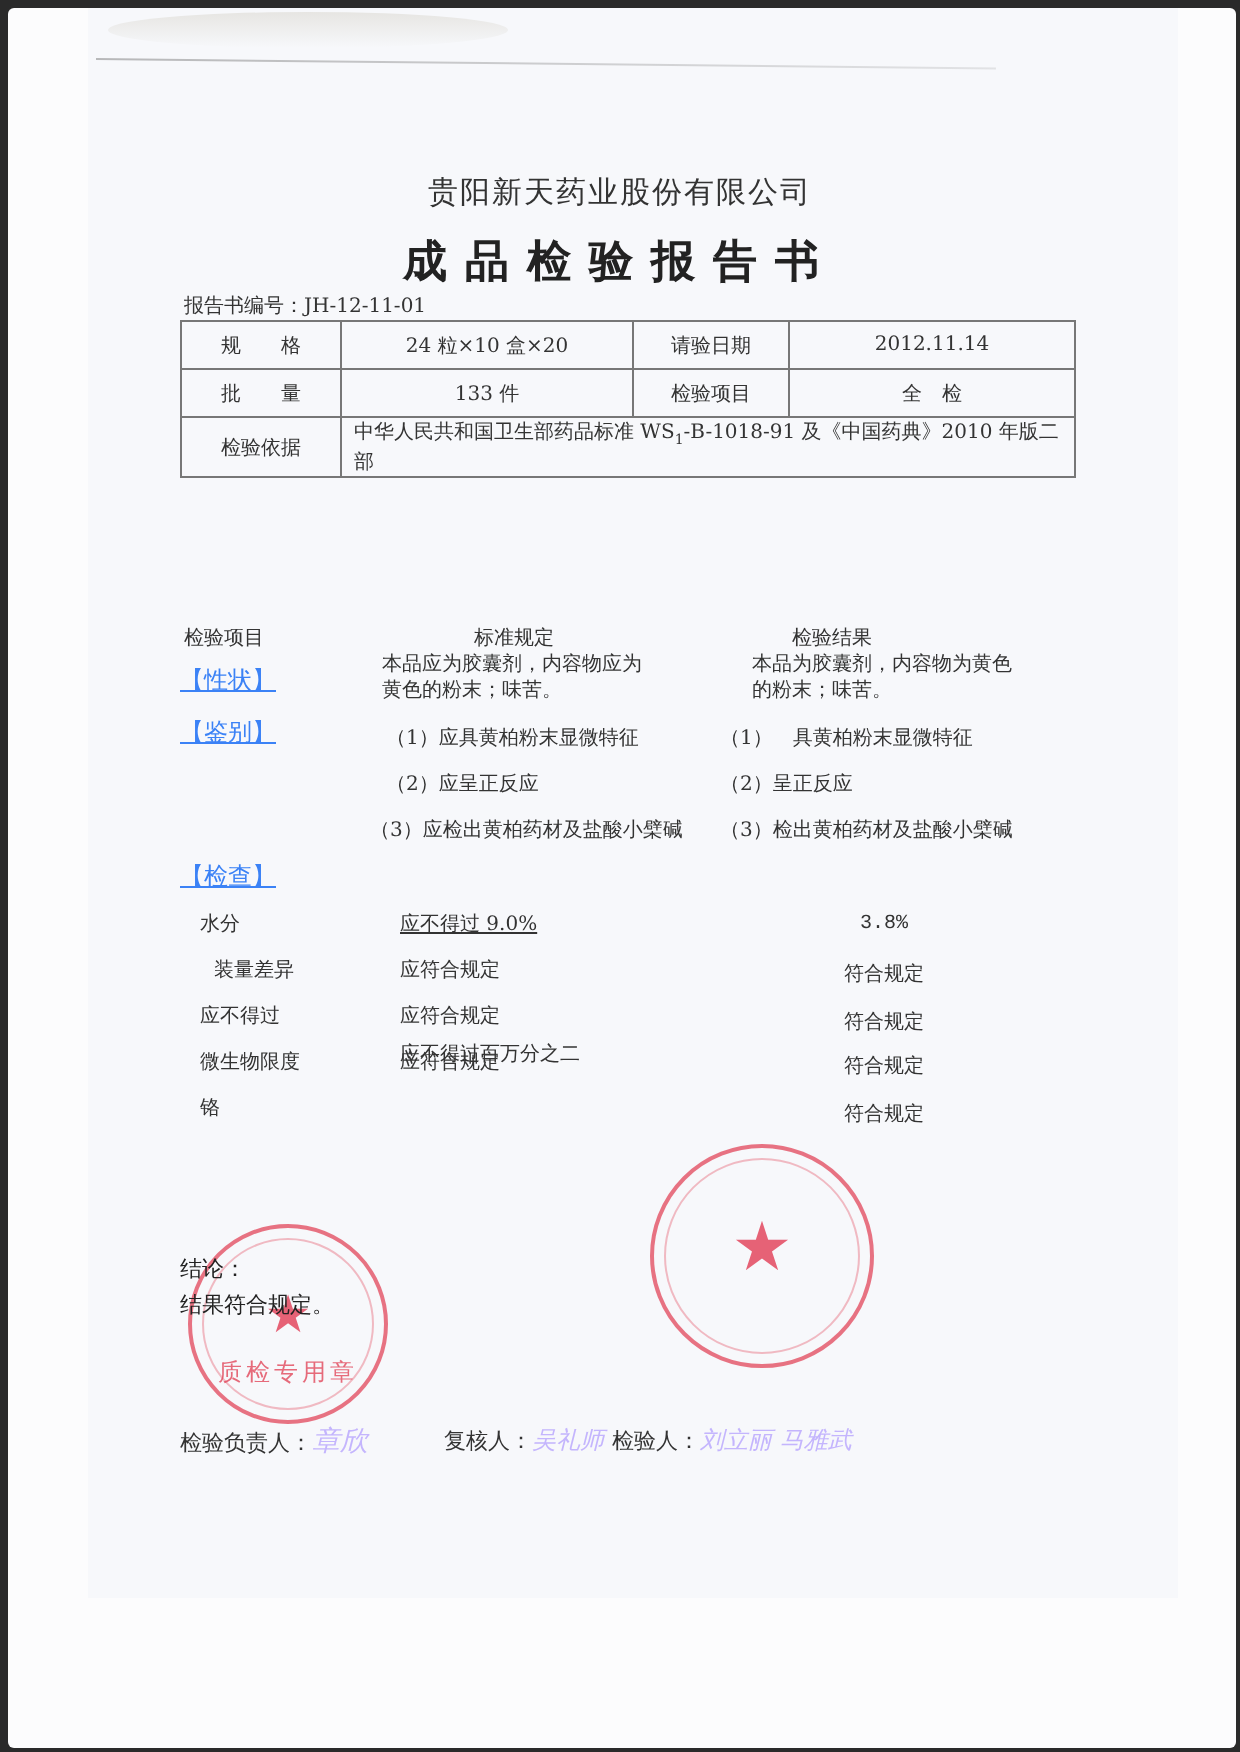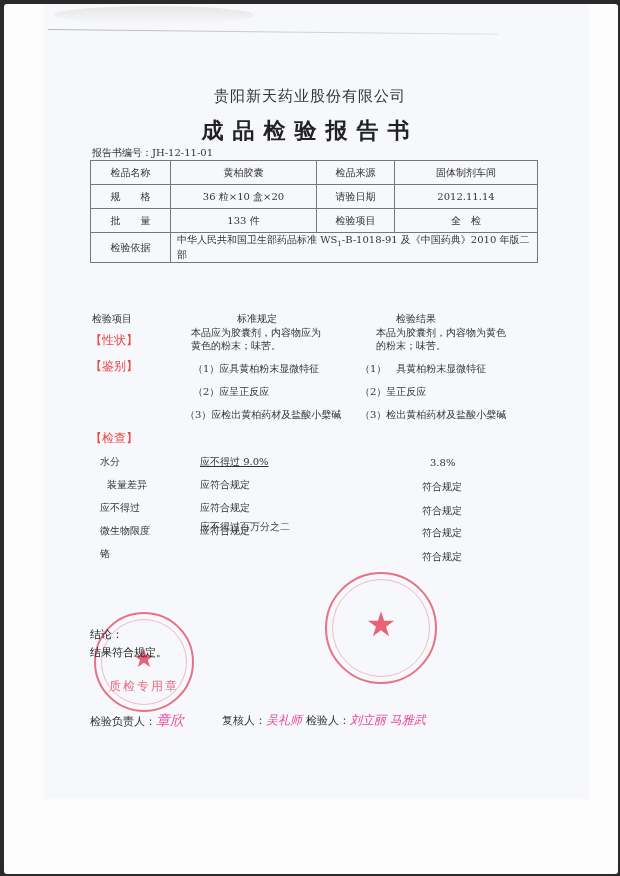--- a/index.html
+++ b/index.html
@@ -39,38 +39,38 @@
     }
     table.info td {
       border: 1px solid #777; height: 24px; text-align: center; color: #333;
       padding: 0 4px;
     }
     table.info td.lbl { width: 80px; }
     table.info td.val1 { width: 146px; }
     table.info td.lbl2 { width: 78px; }
     table.info td.basis { text-align: left; padding-left: 6px; }
     .sec { position: absolute; font-size: 10px; color: #333; }
-    .bracket { font-size: 12px; color: #ef4444; font-family: "DejaVu Sans", "Liberation Sans", sans-serif; }
+    .bracket { font-size: 12px; color: #3b82f6; font-family: "DejaVu Sans", "Liberation Sans", sans-serif; text-decoration: underline; }
     .stamp {
       position: absolute; border-radius: 50%;
       border: 2px solid rgba(225,70,90,0.75);
     }
     .stamp-inner { position: absolute; inset: 5px; border-radius: 50%; border: 1px solid rgba(225,70,90,0.35); }
     .stamp-star {
       position: absolute; left: 50%; top: 46%; transform: translate(-50%,-50%);
       color: rgba(225,60,85,0.8); font-size: 34px; line-height: 1;
     }
     .stamp-text {
       position: absolute; left: 0; width: 100%; text-align: center;
       color: rgba(225,70,90,0.8); font-size: 13px; letter-spacing: 2px;
       font-family: "DejaVu Sans", "Liberation Sans", sans-serif;
     }
     .conclusion { position: absolute; left: 90px; top: 626px; width: 460px; font-size: 11px; line-height: 18px; color: #222; z-index: 2; }
     .sign-row { position: absolute; top: 712px; font-size: 11px; color: #333; }
-    .sig { font-family: "DejaVu Serif", serif; font-style: italic; color: #ec4899; font-size: 14px; }
+    .sig { font-family: "DejaVu Serif", serif; font-style: italic; color: #c4b5fd; font-size: 14px; }
     .bottom-band {
       position: absolute; left: 40px; top: 0; width: 545px; height: 795px;
       background: rgba(238,240,246,0.35); pointer-events: none;
     }
     sub { font-size: 7px; }
   </style>
 </head>
 <body>
 
 <div class="page">
@@ -78,29 +78,23 @@
   <div class="top-shadow"></div>
   <div class="fold-line"></div>
 </div>
 
 <div class="company">贵阳新天药业股份有限公司</div>
 <div class="doc-title">成品检验报告书</div>
 <div class="report-no">报告书编号：JH-12-11-01</div>
 
 <table class="info">
   <tbody>
-      <tr>
-    <td class="lbl">检品名称</td>
-    <td class="val1">黄柏胶囊</td>
-    <td class="lbl2">检品来源</td>
-    <td>固体制剂车间</td>
-  </tr>
   <tr>
     <td class="lbl">规　　格</td>
-    <td class="val1">36 粒×10 盒×20</td>
+    <td class="val1">24 粒×10 盒×20</td>
     <td class="lbl2">请验日期</td>
     <td>2012.11.14</td>
   </tr>
   <tr>
     <td class="lbl">批　　量</td>
     <td class="val1">133 件</td>
     <td class="lbl2">检验项目</td>
     <td>全　检</td>
   </tr>
   <tr>
@@ -129,21 +123,21 @@
 <div class="sec" style="left:360px; top:362px;">（1）　具黄柏粉末显微特征</div>
 <div class="sec" style="left:193px; top:385px;">（2）应呈正反应</div>
 <div class="sec" style="left:360px; top:385px;">（2）呈正反应</div>
 <div class="sec" style="left:185px; top:408px;">（3）应检出黄柏药材及盐酸小檗碱</div>
 <div class="sec" style="left:360px; top:408px;">（3）检出黄柏药材及盐酸小檗碱</div>
 
 <div class="sec bracket" style="left:90px; top:430px;">【检查】</div>
 
 <div class="sec" style="left:100px; top:455px;">水分</div>
 <div class="sec" style="left:200px; top:455px;text-decoration:underline;">应不得过 9.0%</div>
-<div class="sec" style="left:430px; top:457px;">3.8%</div>
+<div class="sec" style="left:430px; top:457px;font-family:Liberation Mono, monospace;">3.8%</div>
 
 <div class="sec" style="left:107px; top:478px;">装量差异</div>
 <div class="sec" style="left:200px; top:478px;">应符合规定</div>
 <div class="sec" style="left:422px; top:480px;">符合规定</div>
 
 <div class="sec" style="left:100px; top:501px;">应不得过</div>
 <div class="sec" style="left:200px; top:501px;">应符合规定</div>
 <div class="sec" style="left:422px; top:504px;">符合规定</div>
 
 <div class="sec" style="left:100px; top:524px;">微生物限度</div>

